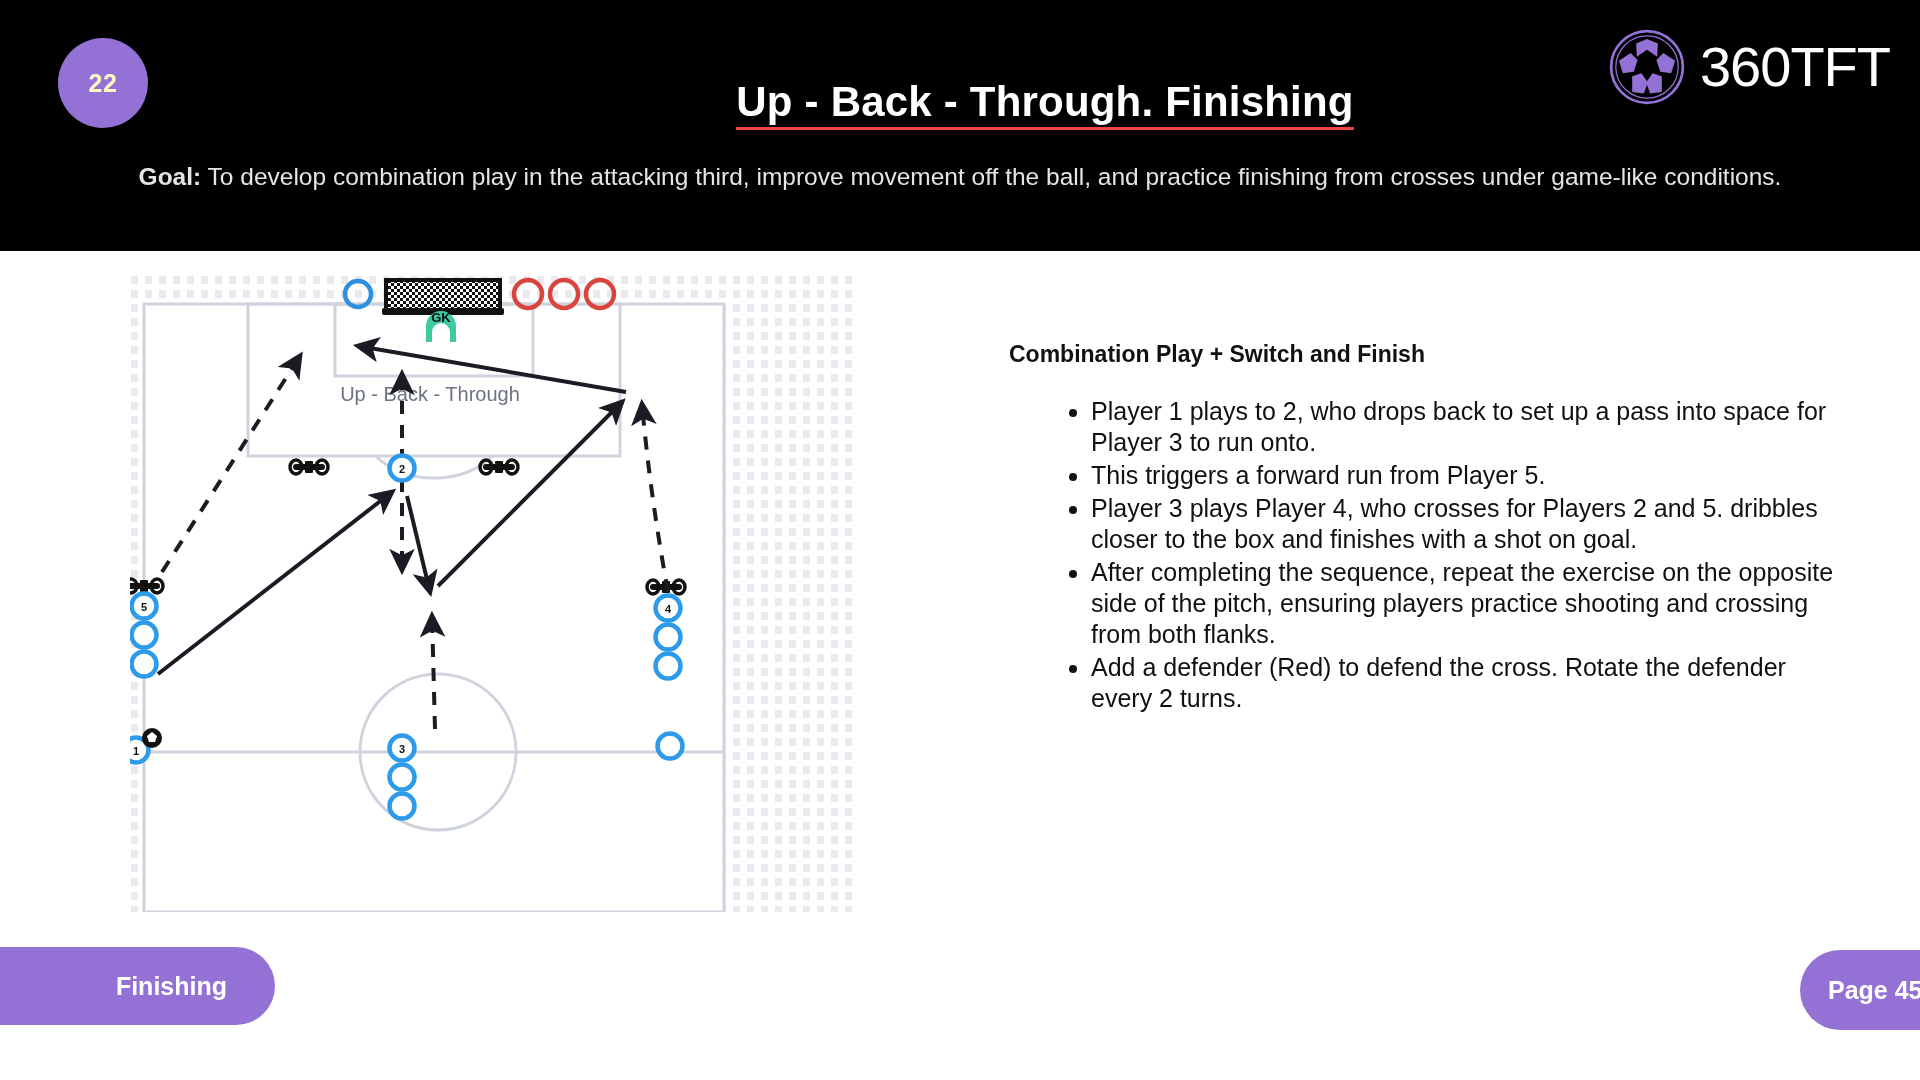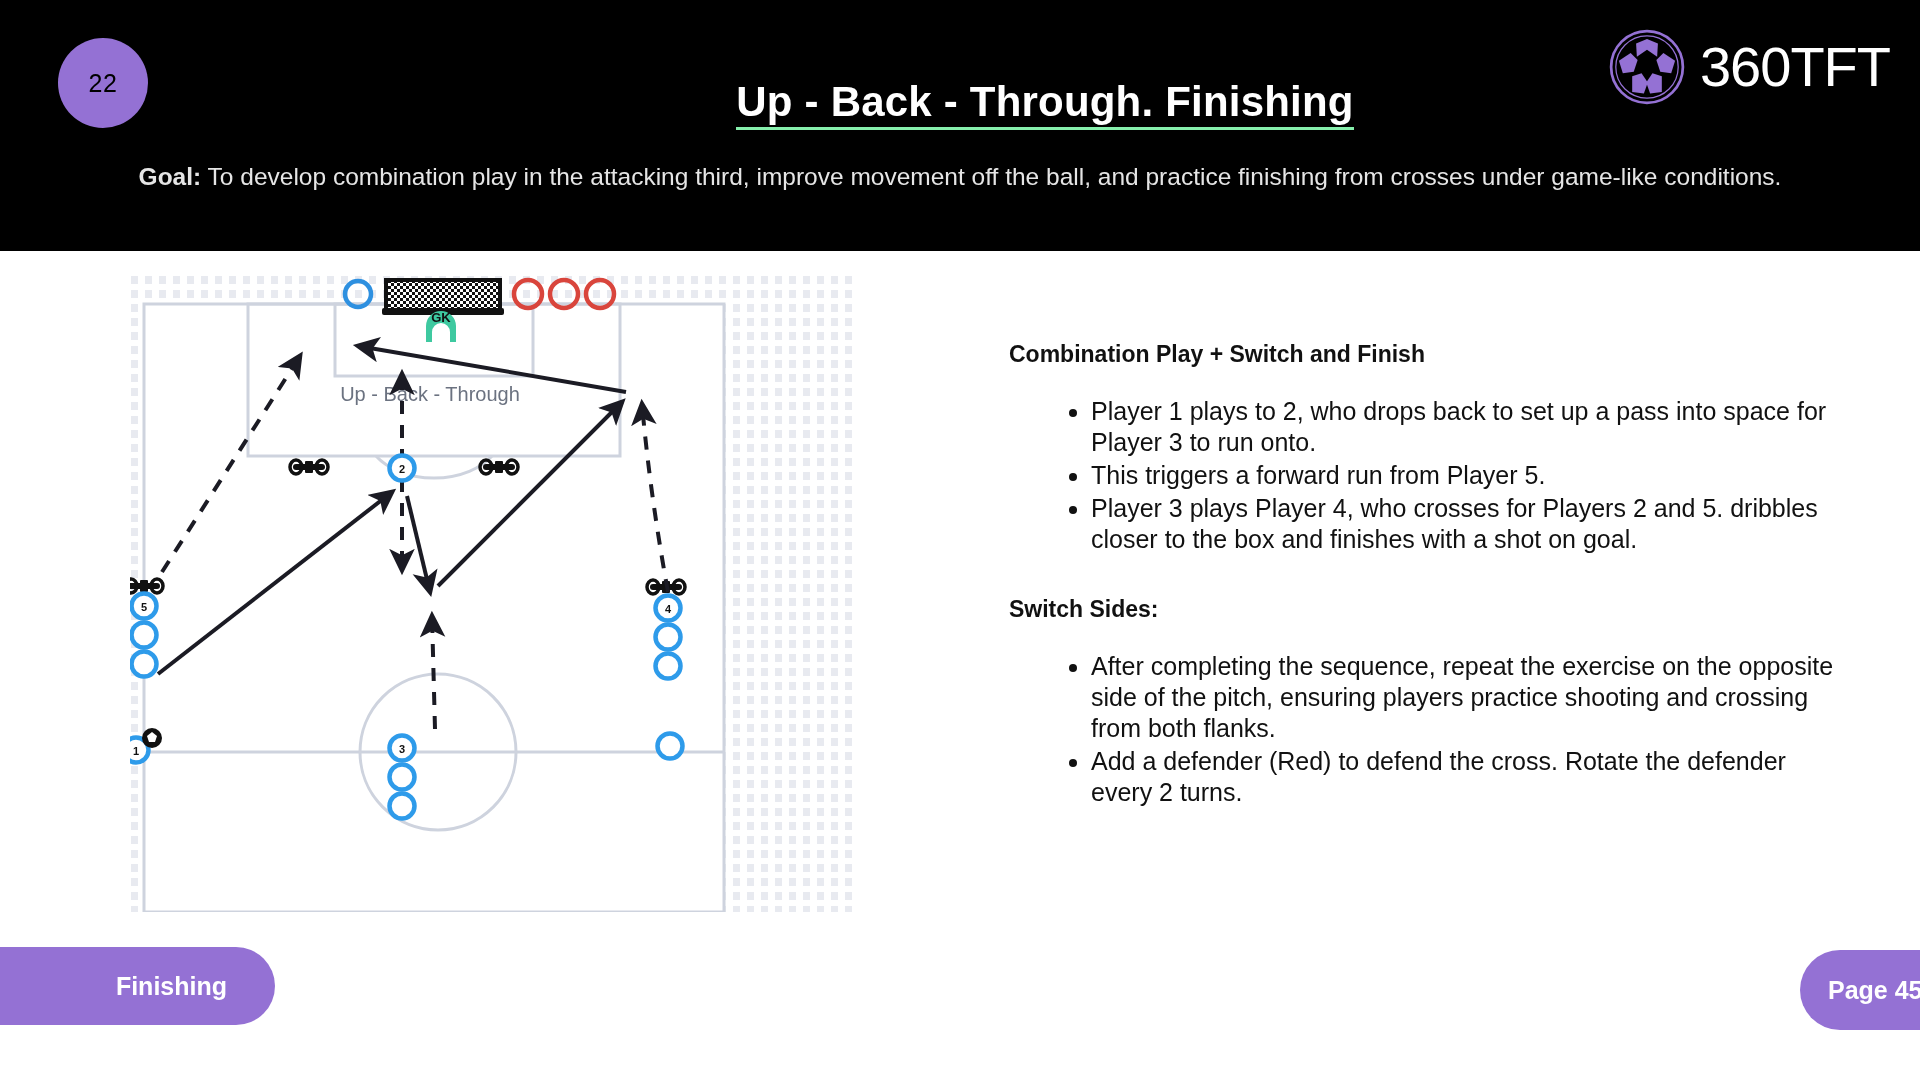--- a/index.html
+++ b/index.html
@@ -27,41 +27,41 @@
     height: 251px;
     background: #000000;
   }
 
   .badge-number {
     position: absolute;
     left: 58px; top: 38px;
     width: 90px; height: 90px;
     border-radius: 50%;
     background: #9471d4;
-    color: #000000;
+    color: #fef9c3;
     font-size: 25px;
-    font-weight: normal;
+    font-weight: bold;
     display: flex;
     align-items: center;
     justify-content: center;
     letter-spacing: .5px;
   }
 
   .slide-title {
     position: absolute;
     left: 170px; top: 78px;
     width: 1750px;
     text-align: center;
     color: #ffffff;
     font-size: 42px;
     font-weight: bold;
     letter-spacing: .2px;
   }
   .slide-title span {
-    border-bottom: 3px solid #86efac;
+    border-bottom: 3px solid #ef4444;
     padding-bottom: 2px;
   }
 
   .goal-line {
     position: absolute;
     left: 110px; top: 158px;
     width: 1700px;
     text-align: center;
     color: #e5e5e5;
     font-size: 24.5px;
@@ -332,21 +332,20 @@
 
   <div class="panel">
 
     <h3>Combination Play + Switch and Finish</h3>
     <ul>
       <li>Player 1 plays to 2, who drops back to set up a pass into space for Player 3 to run onto.</li>
       <li>This triggers a forward run from Player 5.</li>
       <li>Player 3 plays Player 4, who crosses for Players 2 and 5. dribbles closer to the box and finishes with a shot on goal.</li>
     </ul>
 
-    <h3 class="spaced">Switch Sides:</h3>
     <ul>
       <li>After completing the sequence, repeat the exercise on the opposite side of the pitch, ensuring players practice shooting and crossing from both flanks.</li>
     </ul>
 
     <ul>
       <li>Add a defender (Red) to defend the cross.   Rotate the defender every 2 turns.</li>
     </ul>
   </div>
 
   <div class="pill-left">

